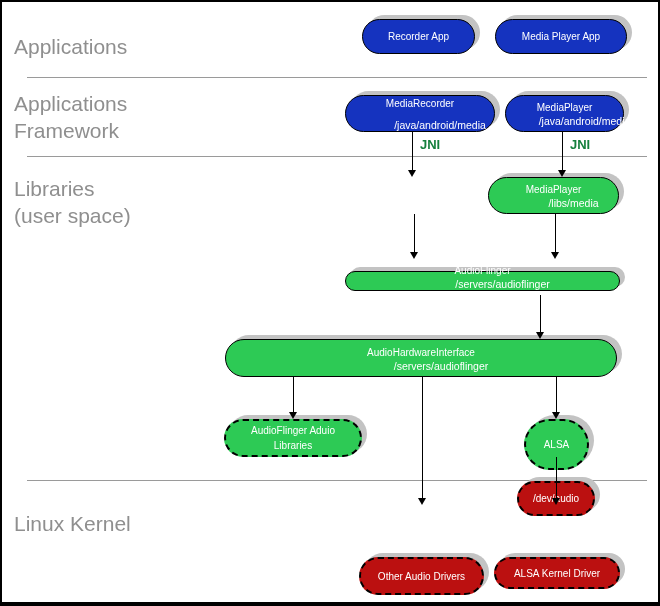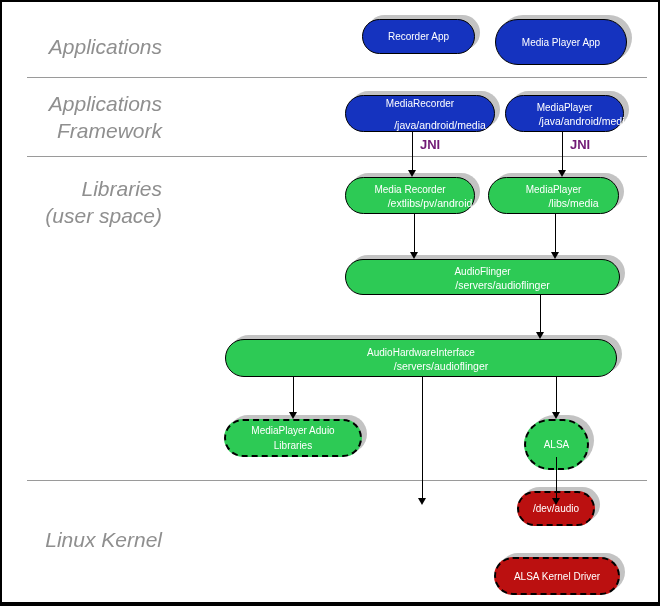--- a/index.html
+++ b/index.html
@@ -4,75 +4,75 @@
 <style>
   html,body{margin:0;padding:0;background:#fff;}
   .canvas{
     position:relative;width:660px;height:606px;box-sizing:border-box;
     background:#fff;border:2px solid #000;border-bottom-width:4px;overflow:hidden;
     font-family:"Liberation Sans",sans-serif;
   }
   
   .layer-label{
     position:absolute;color:var(--labelgray);font-size:21px;line-height:27px;
-    text-align:right;width:148px;left:12px;font-style:italic;
+    text-align:left;width:148px;left:12px;
   }
   .l-apps{top:31px;}
   .l-framework{top:88px;}
   .l-libraries{top:173px;}
-  .l-kernel{top:524px;}
+  .l-kernel{top:508px;}
   
   .divider{position:absolute;left:25px;width:620px;height:1px;background:var(--dividergray);}
   .d1{top:75px;} .d2{top:154px;} .d3{top:478px;}
   
   .node{
     position:absolute;box-sizing:border-box;border-radius:999px;
     border:1.5px solid #000;color:#fff;text-align:center;
     display:flex;flex-direction:column;justify-content:center;align-items:center;
     box-shadow:5px -4px 0 0 var(--shadow);
   }
   .node.dashed{border:2px dashed #000;}
   .blue{background:var(--blue);}
   .green{background:var(--green);}
   .red{background:var(--red);}
   .t{font-size:10px;line-height:15px;white-space:nowrap;}
   .p{font-size:10.5px;line-height:12px;white-space:nowrap;margin-left:40px;}
   .n-recorder-app{left:360px;top:17px;width:113px;height:35px;}
-  .n-media-player-app{left:493px;top:17px;width:132px;height:46px;}
+  .n-media-player-app{left:493px;top:17px;width:132px;height:35px;}
   .n-mediarecorder-fw{left:343px;top:93px;width:150px;height:37px;justify-content:space-between;}
   .n-mediaplayer-fw{left:503px;top:93px;width:119px;height:37px;}
   .n-mediarecorder-lib{left:343px;top:175px;width:130px;height:37px;}
   .n-mediaplayer-lib{left:486px;top:175px;width:131px;height:37px;}
-  .n-audioflinger{left:343px;top:257px;width:275px;height:36px;}
+  .n-audioflinger{left:343px;top:269px;width:275px;height:20px;justify-content:flex-end;}
   .n-ahi{left:223px;top:337px;width:392px;height:38px;}
   .n-proprietary{left:222px;top:417px;width:138px;height:38px;}
   .n-alsa{left:522px;top:417px;width:65px;height:51px;}
   .n-dev-eac{left:375px;top:503px;width:88px;height:35px;}
-  .n-dev-audio{left:515px;top:489px;width:78px;height:35px;}
+  .n-dev-audio{left:515px;top:479px;width:78px;height:35px;}
   .n-other-drivers{left:357px;top:555px;width:125px;height:38px;}
-  .n-alsa-driver{left:492px;top:555px;width:126px;height:38px;}
+  .n-alsa-driver{left:492px;top:555px;width:126px;height:32px;}
   
   .arrow{position:absolute;width:9px;}
   .arrow .shaft{position:absolute;left:3.8px;top:0;bottom:6px;width:1.5px;background:#000;}
   .arrow .head{
     position:absolute;bottom:0;left:0;width:0;height:0;
     border-left:4.5px solid transparent;border-right:4.5px solid transparent;
     border-top:7px solid #000;
   }
   .a1{left:406px;top:130px;height:45px;}
   .a2{left:556px;top:130px;height:45px;}
   .a3{left:408px;top:212px;height:45px;}
   .a4{left:549px;top:212px;height:45px;}
   .a5{left:534px;top:293px;height:44px;}
   .a6{left:287px;top:375px;height:42px;}
   .a7{left:550px;top:375px;height:42px;}
   .a8{left:416px;top:375px;height:128px;}
   .a9{left:550px;top:455px;height:48px;}
   
-  .jni{position:absolute;font-size:13px;font-weight:600;color:#701a75;}
+  .jni{position:absolute;font-size:13px;font-weight:600;color:#15803d;}
   .j1{left:418px;top:135px;}
   .j2{left:568px;top:135px;}
 </style>
 </head>
 <body>
 
 <div class="canvas">
 
   <div class="layer-label l-apps">Applications</div>
   <div class="layer-label l-framework">
@@ -98,46 +98,45 @@
 
   <div class="node blue n-mediarecorder-fw">
     <span class="t">MediaRecorder</span>
     <span class="p">/java/android/media</span>
   </div>
   <div class="node blue n-mediaplayer-fw">
     <span class="t">MediaPlayer</span>
     <span class="p">/java/android/media</span>
   </div>
 
-  <div class="node green n-mediarecorder-lib">
-    <span class="t">Media Recorder</span>
-    <span class="p">/extlibs/pv/android</span>
-  </div>
   <div class="node green n-mediaplayer-lib">
     <span class="t">MediaPlayer</span>
     <span class="p">/libs/media</span>
   </div>
   <div class="node green n-audioflinger">
     <span class="t">AudioFlinger</span>
     <span class="p">/servers/audioflinger</span>
   </div>
   <div class="node green n-ahi">
     <span class="t">AudioHardwareInterface</span>
     <span class="p">/servers/audioflinger</span>
   </div>
   <div class="node green dashed n-proprietary">
-    <span class="t">MediaPlayer Aduio</span>
+    <span class="t">AudioFlinger Aduio</span>
     <span class="t">Libraries</span>
   </div>
   <div class="node green dashed n-alsa">
     <span class="t">ALSA</span>
   </div>
 
   <div class="node red dashed n-dev-audio">
     <span class="t">/dev/audio</span>
+  </div>
+  <div class="node red dashed n-other-drivers">
+    <span class="t">Other Audio Drivers</span>
   </div>
   <div class="node red dashed n-alsa-driver">
     <span class="t">ALSA Kernel Driver</span>
   </div>
 
   <div class="arrow a1">
       <i class="shaft"></i>
       <i class="head"></i>
     </div>
   <div class="arrow a2">

